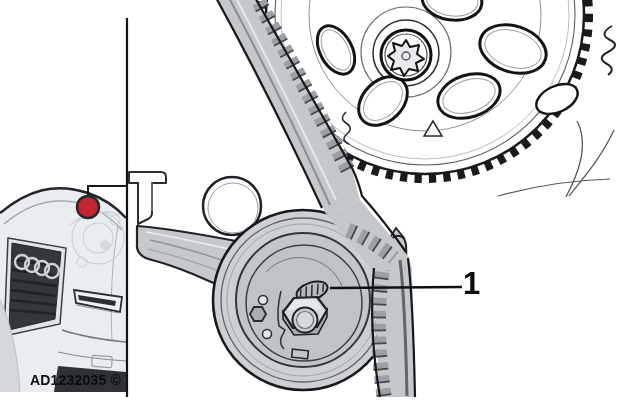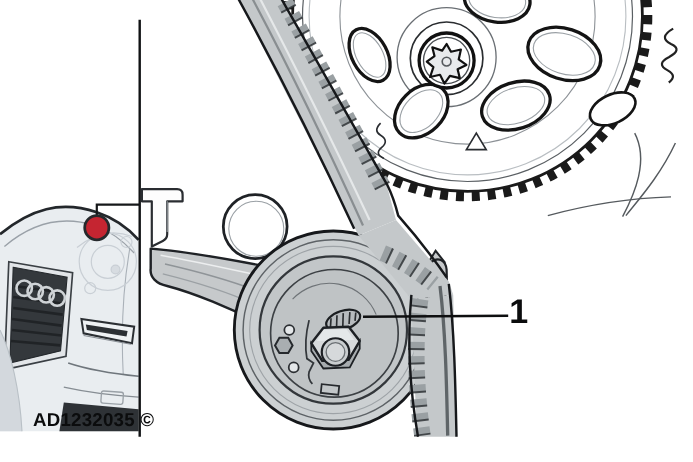--- a/index.html
+++ b/index.html
@@ -6,21 +6,21 @@
   #stage{
     position:relative;width:630px;height:420px;background:#ffffff;overflow:hidden;
     font-family:"Liberation Sans", sans-serif;
   }
   #diagram-svg{position:absolute;left:0;top:0;}
   .overlay-label{
     position:absolute;color:#0b0c0d;font-weight:bold;line-height:1;
     font-family:"Liberation Sans", sans-serif;white-space:nowrap;
   }
   #callout-1{left:463px;top:268px;font-size:31px;}
-  #fig-id{left:30px;top:373px;font-size:17px;letter-spacing:.2px;}
+  #fig-id{left:30px;top:373px;font-size:14px;letter-spacing:.2px;}
 </style>
 </head>
 <body>
 
 <div id="stage">
 <svg id="diagram-svg" width="630" height="420" viewBox="0 0 630 420">
 
   <g>
     <path d="M0,213 C28,190 55,182 88,193 C103,198 116,207 126,218 L126,392 L0,392 Z" fill="#e9edf0"></path>
     <path d="M0,213 C28,190 55,182 88,193 C103,198 116,207 126,218" fill="none" stroke="#23272b" stroke-width="2.5"></path>

